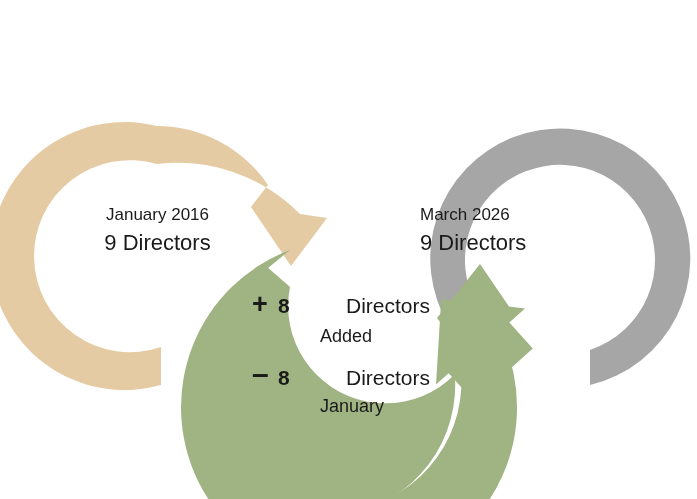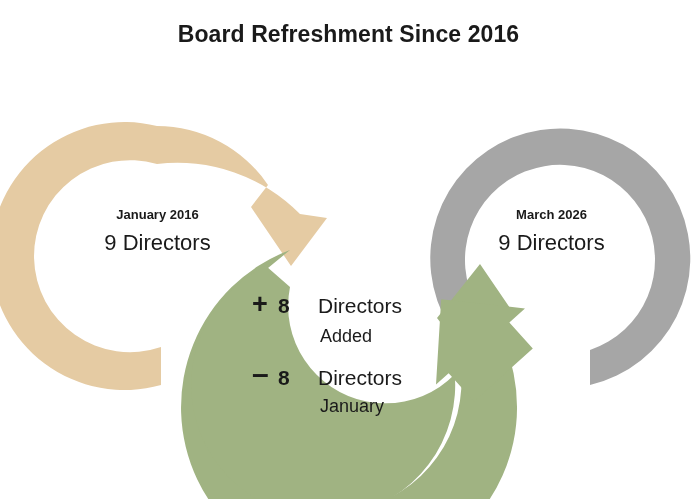--- a/index.html
+++ b/index.html
@@ -38,28 +38,28 @@
     font-weight: bold;
     letter-spacing: 0.1px;
   }
   #left-label-group {
     left: 35px;
     top: 202px;
     width: 245px;
     text-align: center;
   }
   #right-label-group {
-    left: 430px;
+    left: 420px;
     top: 202px;
     width: 243px;
-    text-align: center;
+    text-align: left;
   }
   .circle-date {
-    font-size: 13px;
-    font-weight: bold;
+    font-size: 17px;
+    font-weight: normal;
     line-height: 26px;
   }
   .circle-count {
     font-size: 22px;
     font-weight: normal;
     line-height: 30px;
   }
   #center-stats {
     left: 252px;
     top: 291px;
@@ -85,20 +85,21 @@
   .stat-num {
     width: 40px;
     font-size: 21px;
     font-weight: bold;
     text-align: left;
     padding-left: 2px;
   }
   .stat-word {
     font-size: 21px;
     font-weight: normal;
+    margin-left: 28px;
   }
   .stat-sub {
     height: 35px;
     font-size: 18px;
     font-weight: normal;
     padding-left: 68px;
   }
 </style>
 </head>
 <body>
@@ -144,21 +145,20 @@
                Z" fill="#A0B382" transform="translate(0,0)"></path>
       <path d="M 266 266
                A 132 132 0 1 0 449 345
                L 481 325
                A 96 96 0 1 1 290 287
                Z" fill="#A0B382"></path>
       <path d="M 434 383 L 434 345 L 417 345 L 478 285 L 534 348 L 513 348 L 513 383 Z" fill="#A0B382" transform="rotate(-42 478 340)"></path>
     </g>
   </svg>
 
-  <div id="title" class="txt">Board Refreshment Since 2016</div>
 
   <div id="left-label-group" class="txt">
     <div class="circle-date">January 2016</div>
     <div class="circle-count">9 Directors</div>
   </div>
 
   <div id="right-label-group" class="txt">
     <div class="circle-date">March 2026</div>
     <div class="circle-count">9 Directors</div>
   </div>

